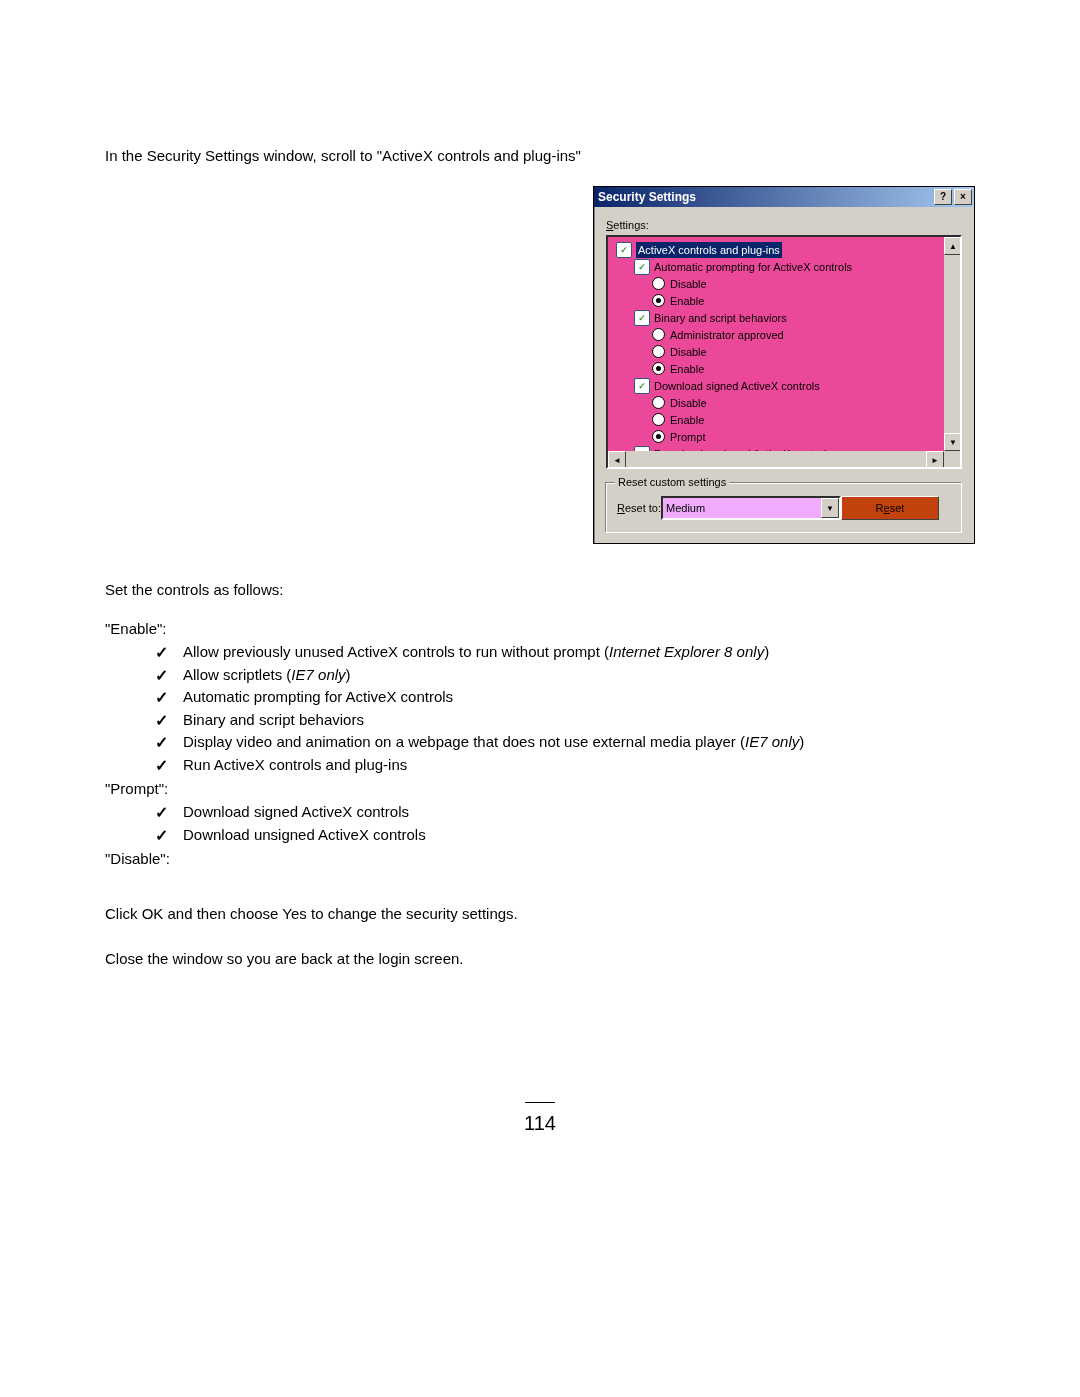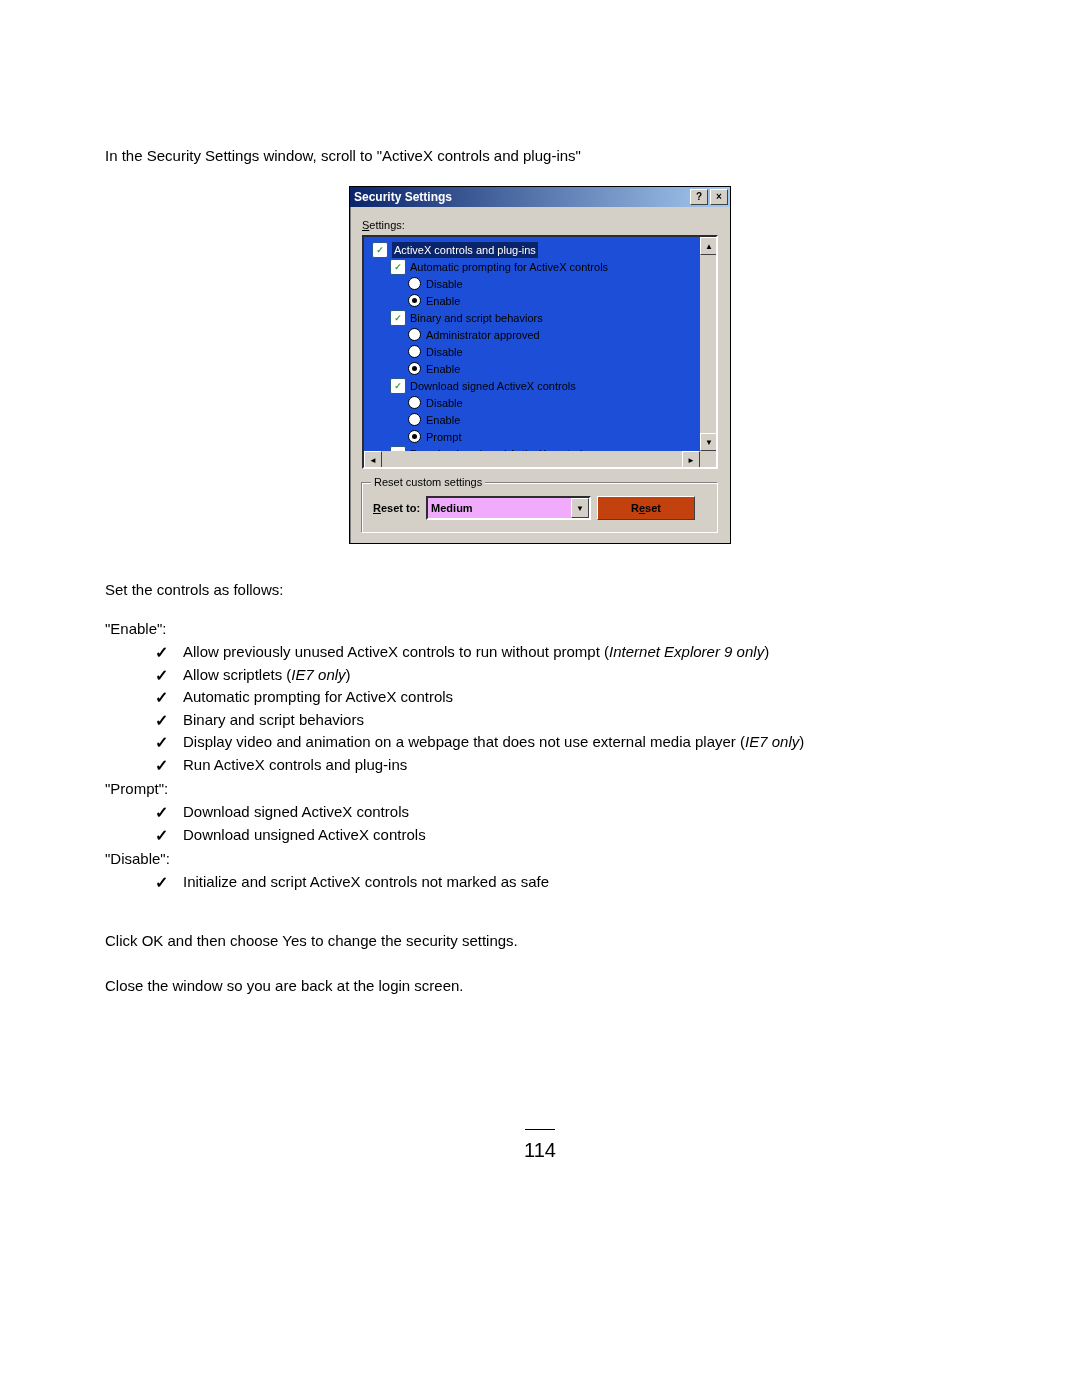--- a/index.html
+++ b/index.html
@@ -13,21 +13,21 @@
   }
   .page {
     padding: 145px 105px 40px 105px;
   }
   .para {
     margin: 0 0 20px 0;
     line-height: 1.4;
   }
   .dialog-wrap {
     display: flex;
-    justify-content: center;
+    justify-content: flex-end;
     margin: 10px 0 35px 0;
   }
   .dialog {
     width: 380px;
     background: #d4d0c8;
     border: 1px solid #000;
     box-shadow: 1px 1px 0 #808080 inset;
     font-family: Tahoma, Arial, sans-serif;
     font-size: 11px;
   }
@@ -58,21 +58,21 @@
   }
   .dialog-body {
     padding: 12px 12px 10px 12px;
   }
   .settings-label {
     margin-bottom: 4px;
   }
   .settings-label .ul { text-decoration: underline; }
   .tree-box {
     position: relative;
-    background: #1d4ed8;
+    background: #ec4899;
     border: 2px inset #fff;
     border-top-color: #808080;
     border-left-color: #808080;
     height: 230px;
     overflow: hidden;
   }
   .tree-content {
     padding: 4px 2px 4px 8px;
     font-size: 11px;
     line-height: 16px;
@@ -151,22 +151,20 @@
   .fieldset-legend {
     position: absolute;
     top: -8px; left: 8px;
     background: #d4d0c8;
     padding: 0 3px;
     font-size: 11px;
   }
   .reset-row {
     display: flex;
     align-items: center;
-    gap: 6px;
-    font-weight: bold;
   }
   .reset-label .ul { text-decoration: underline; }
   .combo {
     flex: 1;
     height: 20px;
     background: #f0abfc;
     border: 2px inset #fff;
     border-top-color: #808080;
     border-left-color: #808080;
     display: flex; align-items: center;
@@ -340,38 +338,35 @@
         </div>
 
       </div>
     </div>
   </div>
 
   <p class="para">Set the controls as follows:</p>
 
   <div class="section-label">"Enable":</div>
   <ul class="check-list">
-    <li><span>Allow previously unused ActiveX controls to run without prompt (</span><span class="italic">Internet Explorer 9 only</span><span>)</span></li>
+    <li><span>Allow previously unused ActiveX controls to run without prompt (</span><span class="italic">Internet Explorer 8 only</span><span>)</span></li>
     <li><span>Allow scriptlets (</span><span class="italic">IE7 only</span><span>)</span></li>
     <li>Automatic prompting for ActiveX controls</li>
     <li>Binary and script behaviors</li>
     <li><span>Display video and animation on a webpage that does not use external media player (</span><span class="italic">IE7 only</span><span>)</span></li>
     <li>Run ActiveX controls and plug-ins</li>
   </ul>
 
   <div class="section-label">"Prompt":</div>
   <ul class="check-list">
     <li>Download signed ActiveX controls</li>
     <li>Download unsigned ActiveX controls</li>
   </ul>
 
   <div class="section-label">"Disable":</div>
-  <ul class="check-list">
-    <li>Initialize and script ActiveX controls not marked as safe</li>
-  </ul>
 
   <p class="para" style="margin-top:36px">Click OK and then choose Yes to change the security settings.</p>
 
   <p class="para" style="margin-top:24px">Close the window so you are back at the login screen.</p>
 
   <div class="footer">
     <span class="footer-dash"></span><br>
     <span>114</span>
   </div>
 </div>

